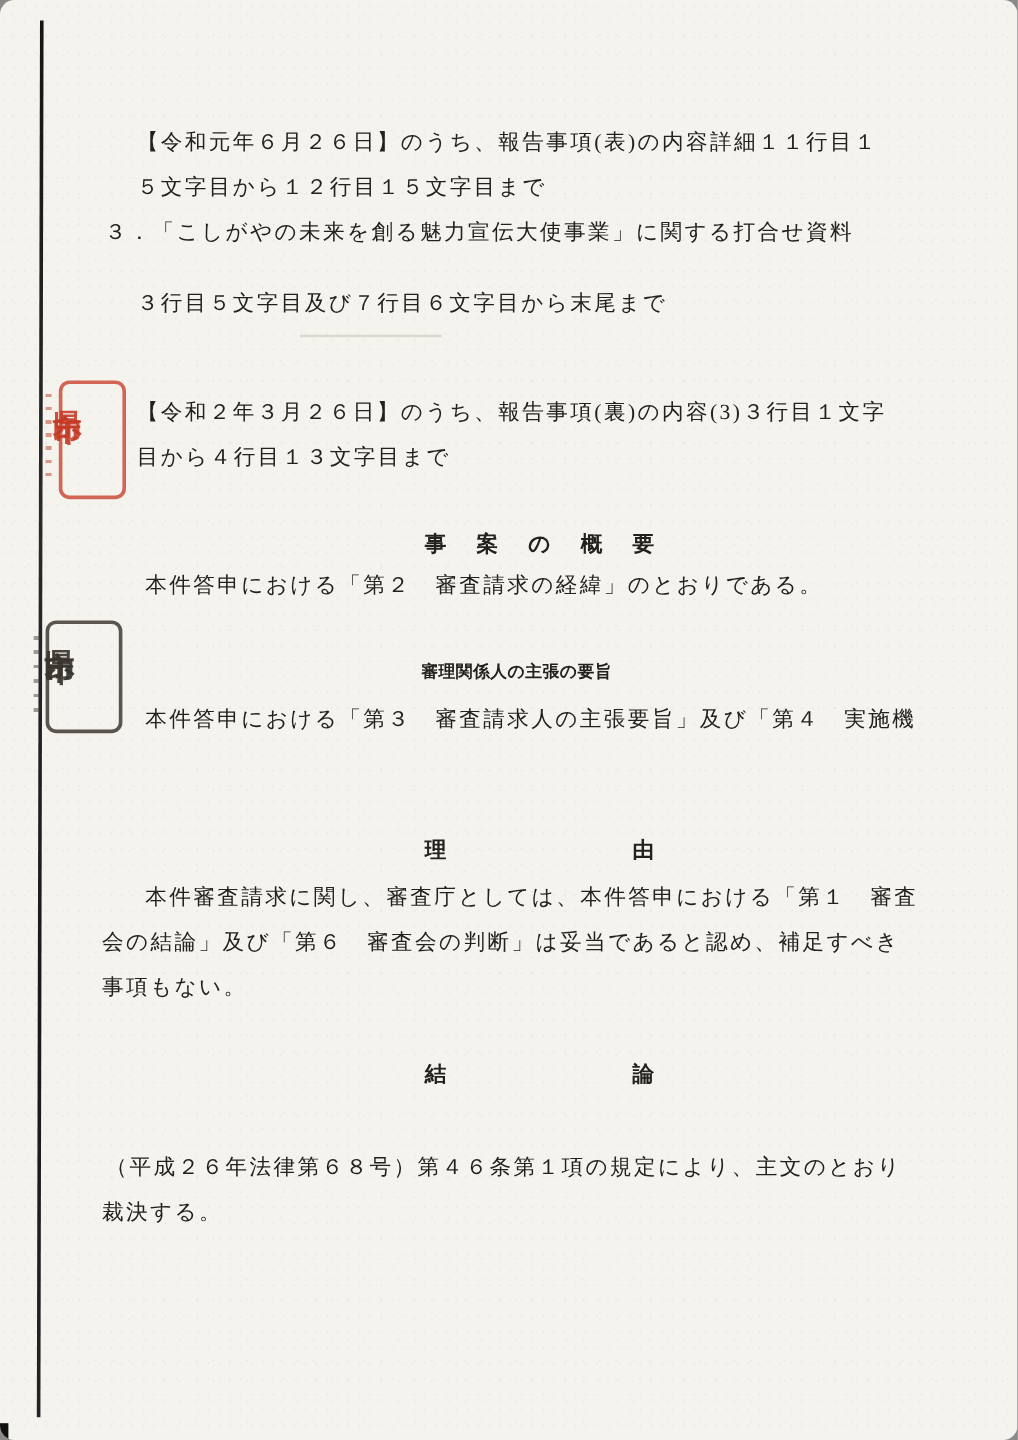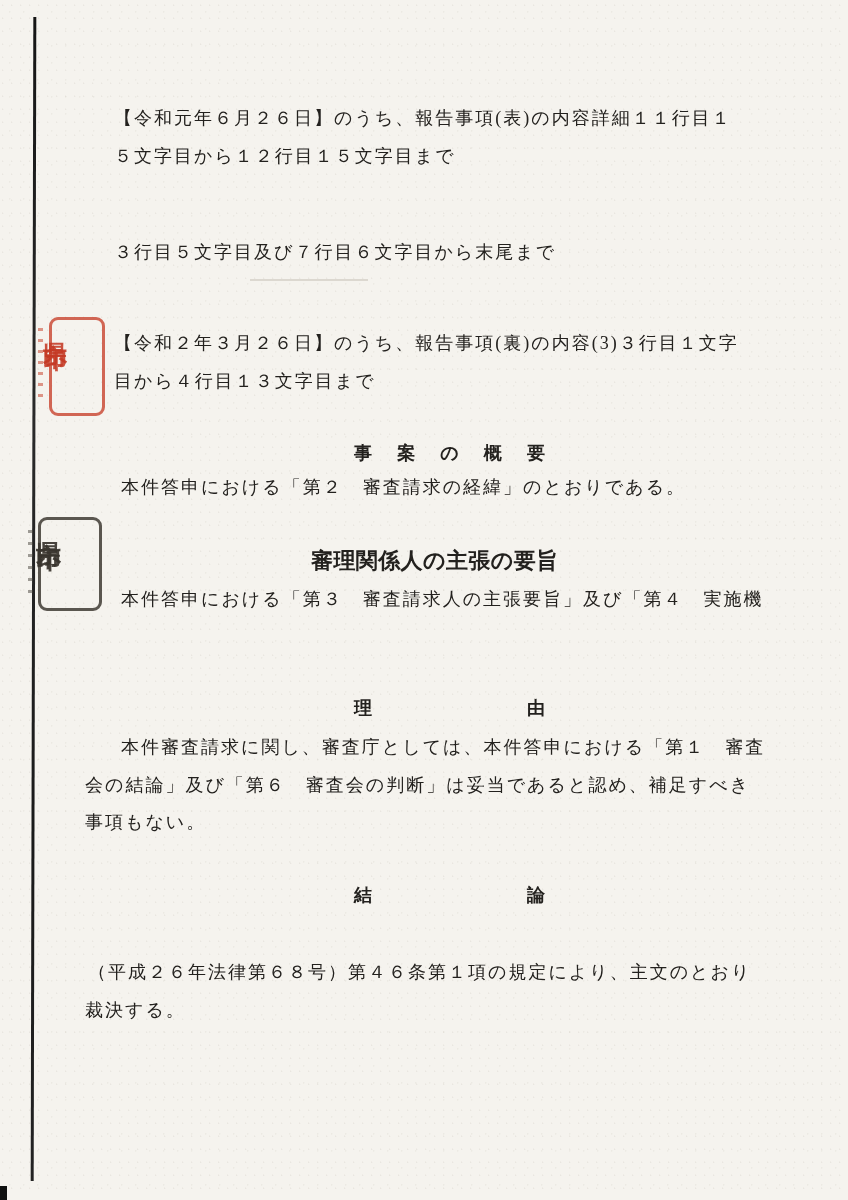--- a/index.html
+++ b/index.html
@@ -8,20 +8,21 @@
     width:848px;height:1200px;
     margin:0 auto;
     overflow:hidden;
     background-color:#f5f3ee;
     background-image:
       radial-gradient(circle at 30% 40%, rgba(210,206,196,.35) 0.5px, transparent 1px),
       radial-gradient(circle at 70% 70%, rgba(215,211,202,.3) 0.5px, transparent 1px);
     background-size:9px 13px, 14px 17px;
     font-family:"Liberation Serif","DejaVu Serif",serif;
     color:#1f1e1c;
+    border-radius:12px;
   }
   
   .scan-line{
     position:absolute;left:32px;top:17px;width:3px;height:1164px;
     background:linear-gradient(180deg,#151515,#2a2a2a 35%,#191919 70%,#232323);
     transform:rotate(0.13deg);
     transform-origin:center;
   }
   .corner-mark{
     position:absolute;left:0;top:1186px;width:7px;height:14px;background:#101010;
@@ -46,25 +47,26 @@
     font-size:18px;line-height:20px;
     text-align:justify;
     -moz-text-align-last:justify;
     text-align-last:justify;
     font-weight:600;
     color:#23211e;
     margin-left:32px;
   }
   .heading-plain{
     position:absolute;
-    font-size:22px;line-height:20px;
+    font-size:14px;line-height:20px;
     letter-spacing:0.4px;
     font-weight:600;
     white-space:pre;
     color:#23211e;
+    margin-left:40px;
   }
   
   .stamp{position:absolute;border-radius:9px;}
   .stamp-red{
     left:49px;top:317px;width:50px;height:93px;
     border:3px solid rgba(199,62,41,.78);
   }
   .stamp-red .stamp-text{
     position:absolute;left:-9px;top:3px;
     writing-mode:vertical-rl;
@@ -111,20 +113,21 @@
     <span class="stamp-frag"></span>
     <span class="stamp-text">県市印</span>
   </div>
   <div class="stamp stamp-dark">
     <span class="stamp-frag"></span>
     <span class="stamp-text">県市印</span>
   </div>
 
   <div class="line" style="top:108px;left:114px">【令和元年６月２６日】のうち、報告事項(表)の内容詳細１１行目１</div>
   <div class="line" style="top:146px;left:114px">５文字目から１２行目１５文字目まで</div>
+  <div class="line" style="top:183px;left:87px">３．「こしがやの未来を創る魅力宣伝大使事業」に関する打合せ資料</div>
   <div class="line" style="top:242px;left:114px">３行目５文字目及び７行目６文字目から末尾まで</div>
   <div class="line" style="top:333px;left:114px">【令和２年３月２６日】のうち、報告事項(裏)の内容(3)３行目１文字</div>
   <div class="line" style="top:371px;left:114px">目から４行目１３文字目まで</div>
 
   <div class="heading-just" style="top:443px">事案の概要</div>
   <div class="line" style="top:477px;left:121px">本件答申における「第２　審査請求の経緯」のとおりである。</div>
 
   <div class="heading-plain" style="top:551px;left:311px">審理関係人の主張の要旨</div>
   <div class="line" style="top:589px;left:121px">本件答申における「第３　審査請求人の主張要旨」及び「第４　実施機</div>
 

